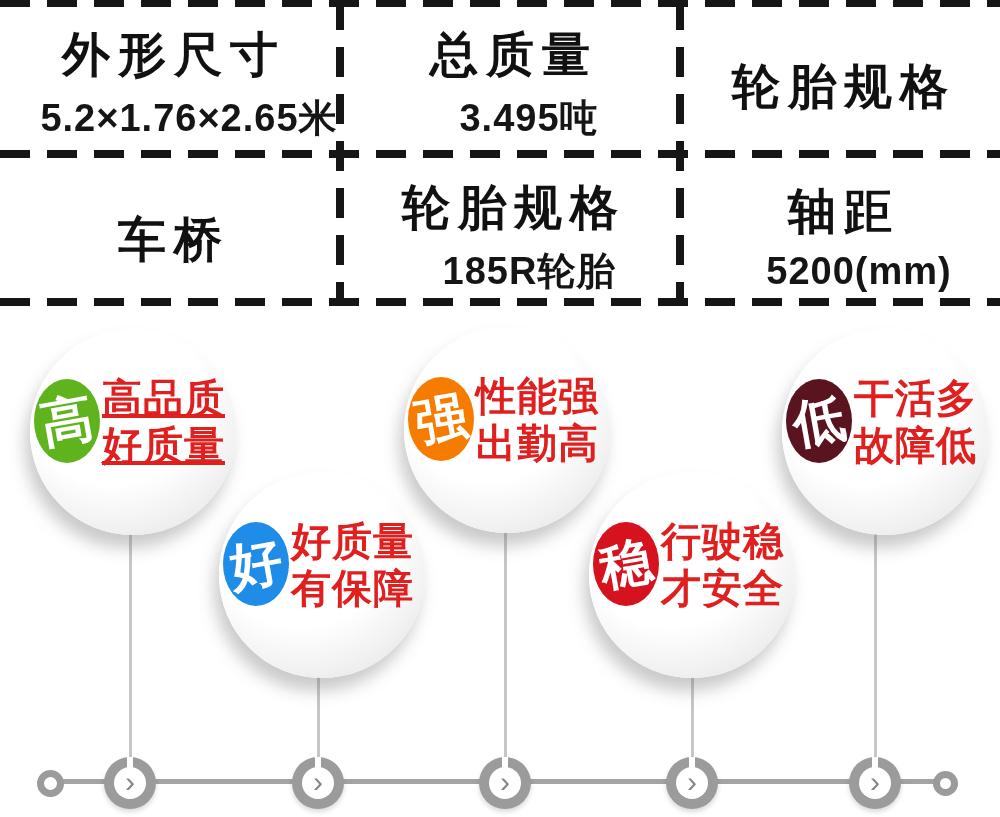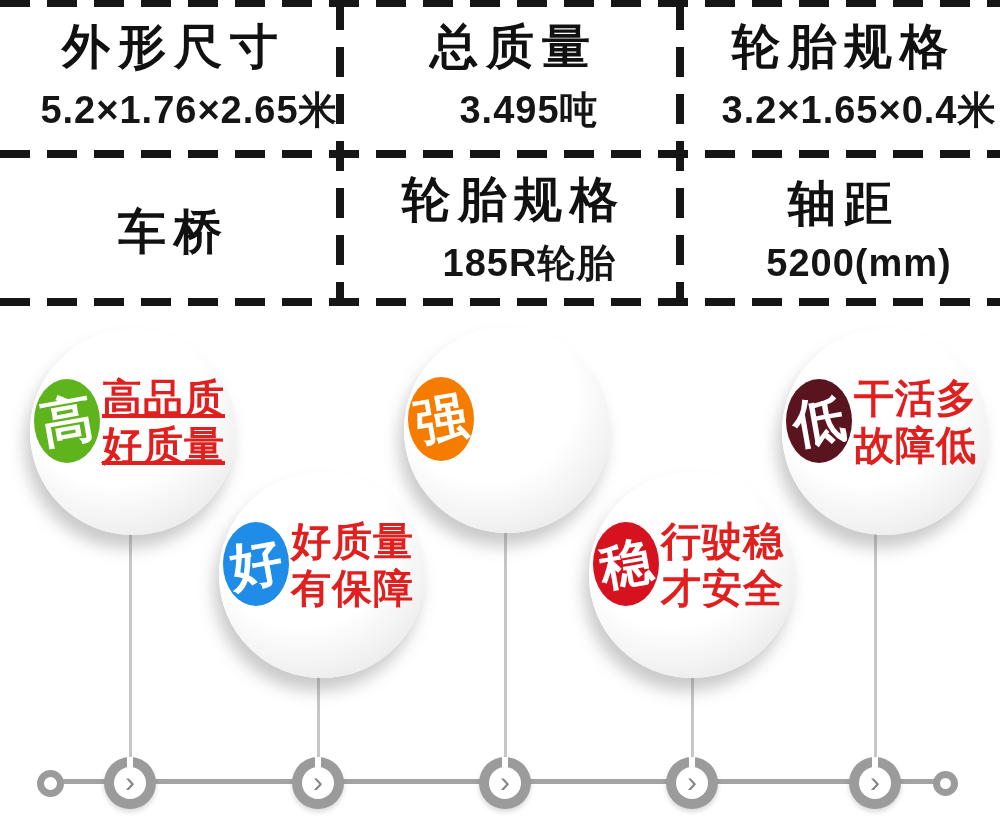--- a/index.html
+++ b/index.html
@@ -2,21 +2,21 @@
 <html><head>
 <meta charset="utf-8">
 <style>
   html,body{margin:0;padding:0;}
   body{
     width:1000px;height:817px;background:#ffffff;position:relative;overflow:hidden;
     font-family:"Liberation Sans", sans-serif;
   }
   
   .spec-grid{
-    position:absolute;left:0;top:0;width:1000px;height:306px;
+    position:absolute;left:0;top:8px;width:1000px;height:306px;
     display:grid;grid-template-columns:340px 340px 320px;grid-template-rows:152px 154px;
   }
   .spec-cell{
     display:flex;flex-direction:column;align-items:center;justify-content:center;
     padding-top:6px;
   }
   .spec-title{
     font-size:48px;font-weight:700;color:#111;letter-spacing:8px;margin-right:-8px;
     line-height:1.05;white-space:nowrap;
   }
@@ -89,21 +89,20 @@
   <div class="spec-cell">
     <div class="spec-title">外形尺寸</div>
     <div class="spec-value">5.2×1.76×2.65米</div>
   </div>
   <div class="spec-cell">
     <div class="spec-title">总质量</div>
     <div class="spec-value">3.495吨</div>
   </div>
   <div class="spec-cell">
     <div class="spec-title">轮胎规格</div>
-    <div class="spec-value">3.2×1.65×0.4米</div>
   </div>
   <div class="spec-cell">
     <div class="spec-title">车桥</div>
   </div>
   <div class="spec-cell">
     <div class="spec-title">轮胎规格</div>
     <div class="spec-value">185R轮胎</div>
   </div>
   <div class="spec-cell">
     <div class="spec-title">轴距</div>
@@ -139,20 +138,24 @@
   <div class="feat-text" style="color: rgb(224, 31, 31);">
     <div>好质量</div>
     <div>有保障</div>
   </div>
 </div>
 
 <div class="feat c3">
   <div class="badge" style="background: rgb(246, 124, 0);">
     <span class="badge-char">强</span>
   </div>
+  <div class="feat-text" style="color: rgb(224, 31, 31);">
+    <div>性能强</div>
+    <div>出勤高</div>
+  </div>
 </div>
 
 <div class="feat c4">
   <div class="badge" style="background: rgb(214, 18, 31);">
     <span class="badge-char">稳</span>
   </div>
   <div class="feat-text" style="color: rgb(224, 31, 31);">
     <div>行驶稳</div>
     <div>才安全</div>
   </div>

